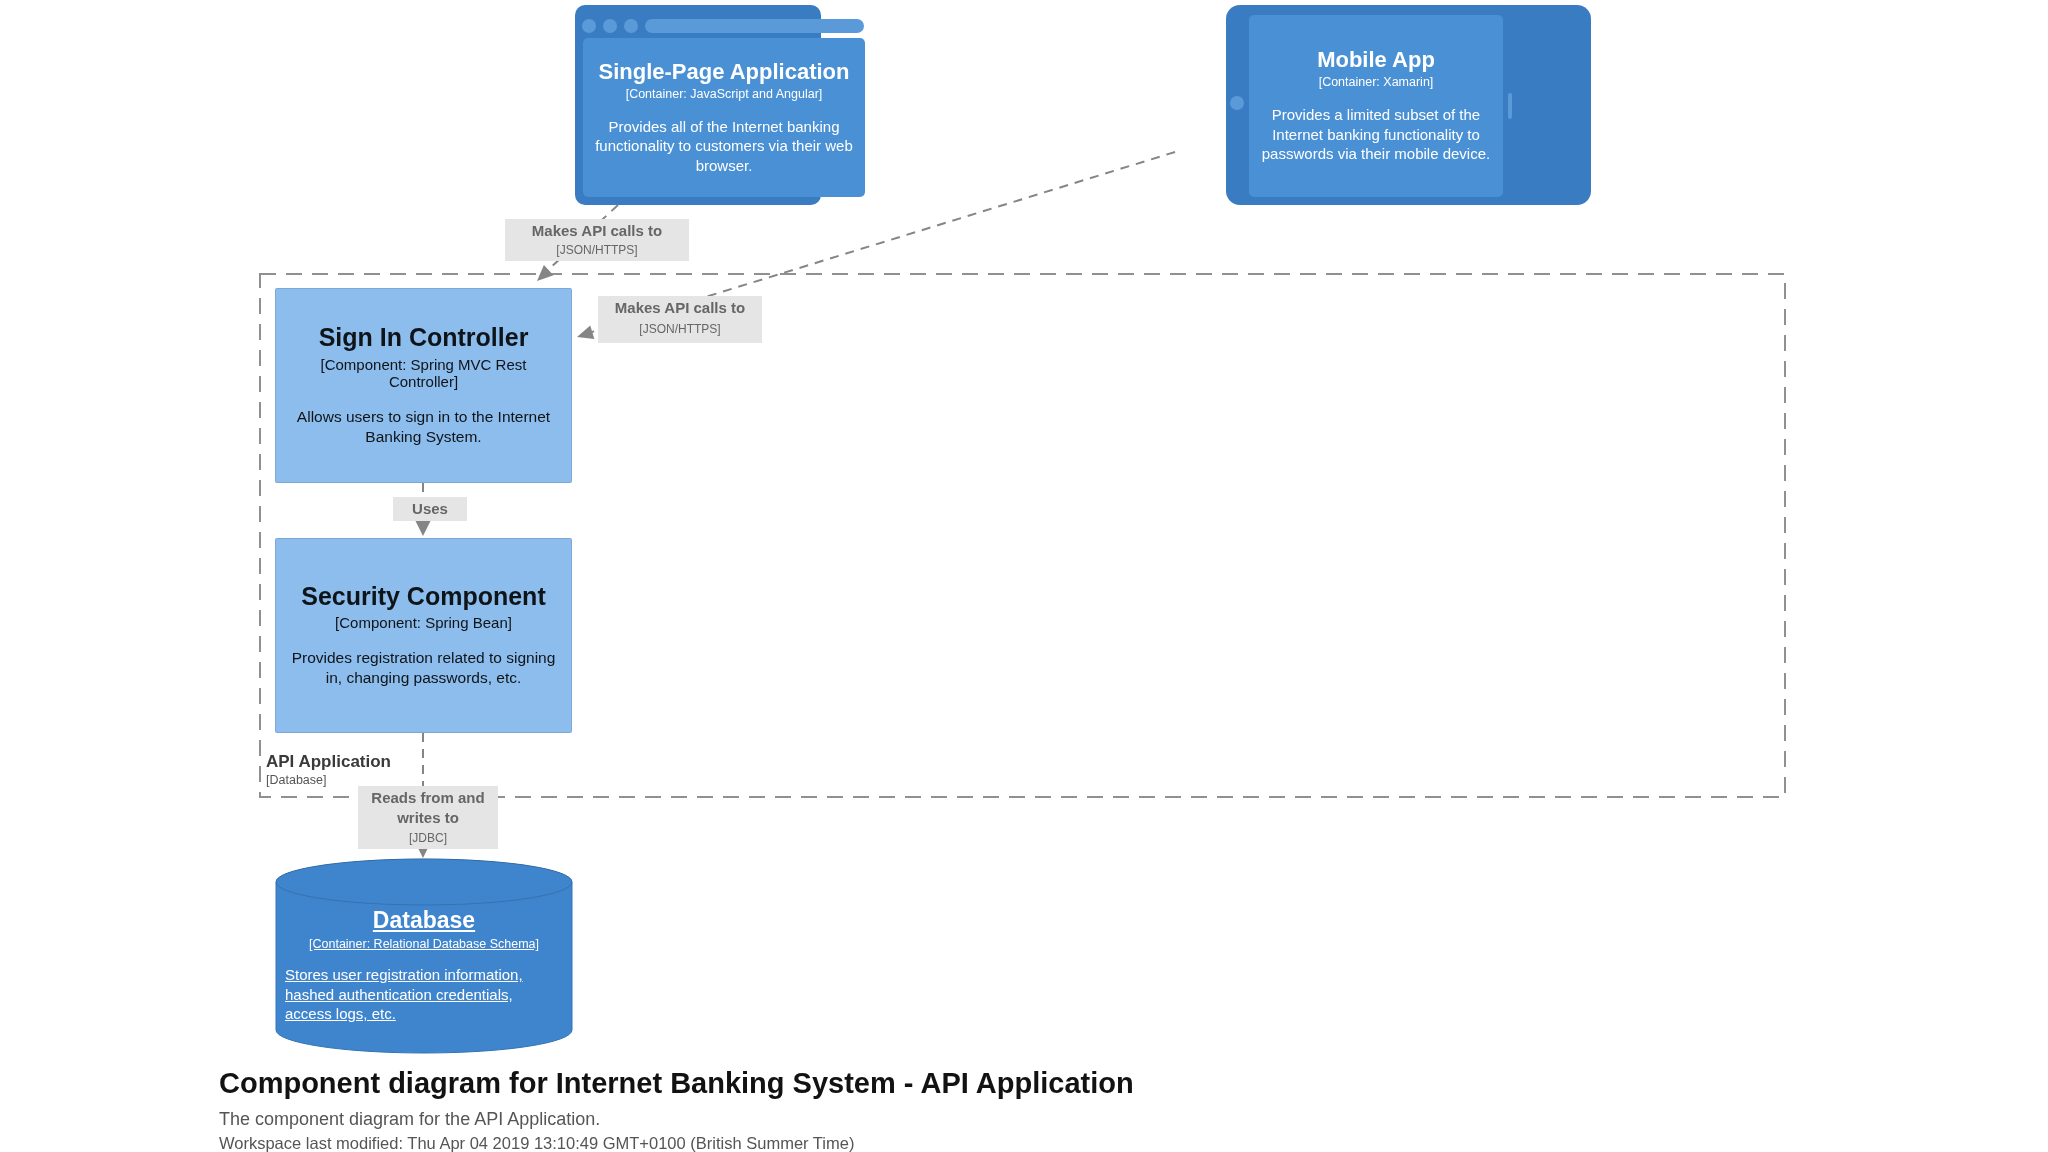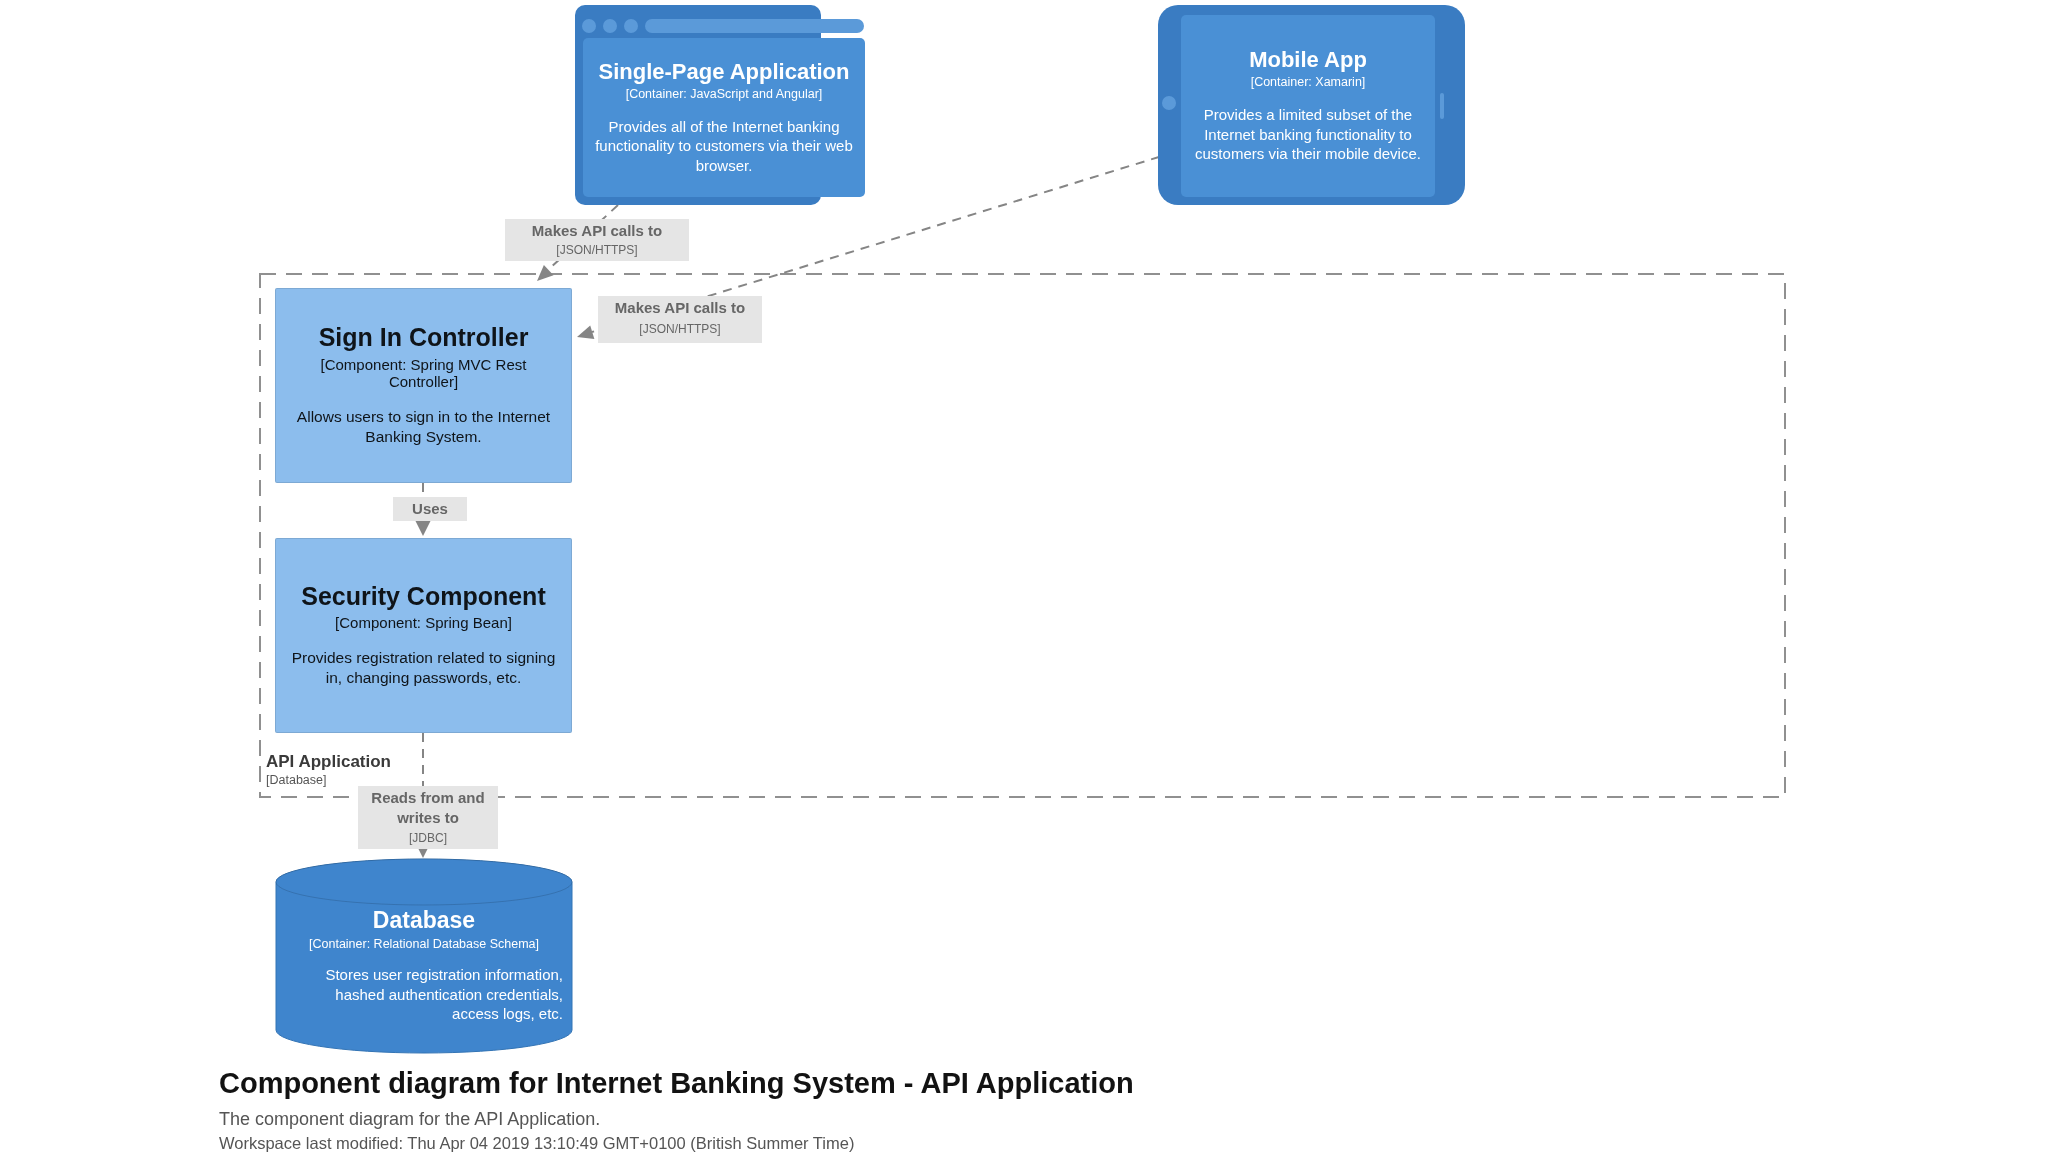--- a/index.html
+++ b/index.html
@@ -32,21 +32,21 @@
   
   .component{background:var(--component-fill);border:1px solid rgba(0,0,0,0.10);border-radius:2px;
              display:flex;flex-direction:column;align-items:center;justify-content:center;
              color:var(--ink);text-align:center;padding:0 14px;}
   .component .el-name{font-weight:bold;font-size:25px;line-height:1.1;}
   .component .el-meta{font-size:15px;margin-top:4px;}
   .component .el-desc{font-size:15.5px;line-height:1.3;margin-top:17px;}
 
   
   .db-text{position:absolute;left:10px;right:10px;top:36px;bottom:16px;display:flex;flex-direction:column;
-           align-items:center;justify-content:center;color:#fff;text-align:right;}
+           align-items:center;justify-content:center;color:#fff;text-align:left;text-decoration:underline;}
   .db-text .el-name{font-weight:bold;font-size:23px;line-height:1.1;}
   .db-text .el-meta{font-size:12.5px;margin-top:4px;}
   .db-text .el-desc{font-size:15px;line-height:1.3;margin-top:14px;}
 
   
   #boundary-label{position:absolute;left:266px;top:752px;z-index:3;color:var(--boundary-text);}
   #boundary-label .b-name{font-weight:bold;font-size:17px;line-height:1.2;}
   #boundary-label .b-meta{font-size:12.5px;color:#555;line-height:1.3;}
 
   
@@ -83,28 +83,28 @@
     <div class="chrome-dot" style="left:49px;top:14px;"></div>
     <div class="chrome-pill" style="left:70px;top:14px;width:219px;"></div>
     <div class="screen" style="left:8px;top:33px;width:282px;height:159px;"></div>
     <div class="blue-text" style="left:8px;top:33px;width:282px;height:159px;">
       <div class="el-name">Single-Page Application</div>
       <div class="el-meta">[Container: JavaScript and Angular]</div>
       <div class="el-desc">Provides all of the Internet banking functionality to customers via their web browser.</div>
     </div>
   </div>
 
-  <div class="node device" style="left:1158px;top:5px;width:307px;height:200px;border-radius:20px;">
+  <div class="node device" style="left:1226px;top:5px;width:365px;height:200px;border-radius:14px;">
     <div class="screen" style="left:23px;top:10px;width:254px;height:182px;"></div>
     <div class="home-button" style="left:4px;top:91px;"></div>
     <div class="speaker-bar" style="left:282px;top:88px;"></div>
     <div class="blue-text" style="left:23px;top:10px;width:254px;height:182px;">
       <div class="el-name">Mobile App</div>
       <div class="el-meta">[Container: Xamarin]</div>
-      <div class="el-desc">Provides a limited subset of the Internet banking functionality to customers via their mobile device.</div>
+      <div class="el-desc">Provides a limited subset of the Internet banking functionality to passwords via their mobile device.</div>
     </div>
   </div>
 
   <div class="node component" style="left:275px;top:288px;width:297px;height:195px;">
     <div class="el-name">Sign In Controller</div>
     <div class="el-meta">[Component: Spring MVC Rest Controller]</div>
     <div class="el-desc">Allows users to sign in to the Internet Banking System.</div>
   </div>
 
   <div class="node component" style="left:275px;top:538px;width:297px;height:195px;">

